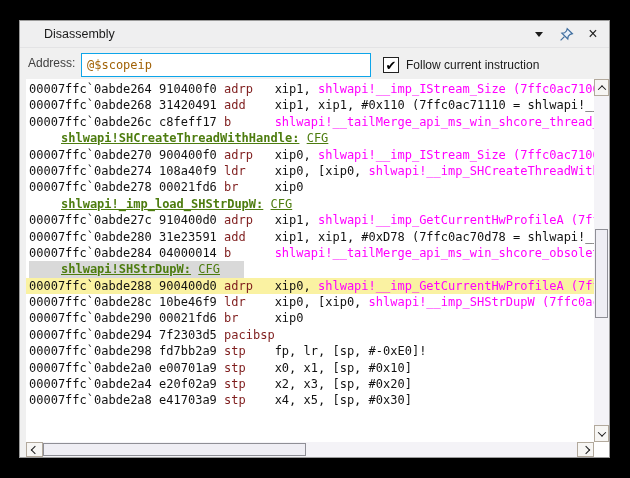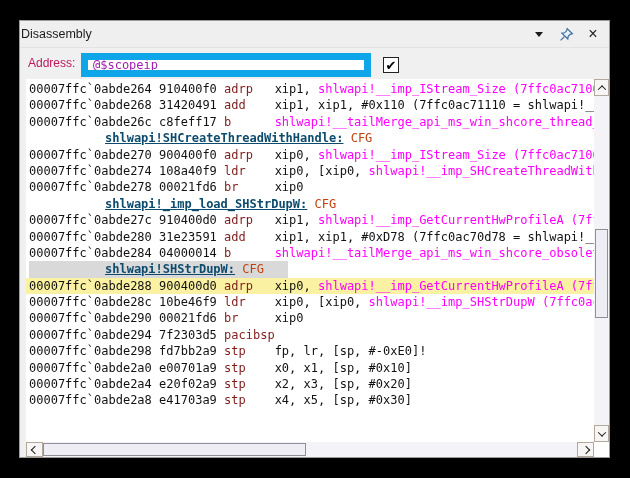--- a/index.html
+++ b/index.html
@@ -7,51 +7,51 @@
   .stage { position:relative; width:630px; height:478px; background:#000;
            font-family:"Liberation Sans", sans-serif; }
 
   .window { position:absolute; left:19px; top:20px; width:591px; height:438px;
             background:#f0f0f0; border:1px solid #9b9b9b; }
 
   
   .titlebar { position:absolute; left:0; top:0; width:100%; height:27px;
               background:#efeff0; border-bottom:1px solid #e3e3e5;
               display:flex; align-items:center; }
-  .title { padding-left:1px; font-size:12.5px; color:#1b1b1b; }
+  .title { padding-left:24px; font-size:12.5px; color:#1b1b1b; }
   .tb-icons { margin-left:auto; display:flex; align-items:center; gap:5px; padding-right:5px; }
   .tb-btn { width:22px; height:20px; display:flex; align-items:center; justify-content:center; }
   .caret { width:0; height:0; border-left:4px solid transparent; border-right:4px solid transparent;
            border-top:5px solid #1b1b1b; }
   .close-x { font-size:16px; line-height:16px; color:#222; font-weight:400; }
 
   
-  .addr-label { position:absolute; left:8px; top:35px; font-size:12px; color:#be185d; }
+  .addr-label { position:absolute; left:8px; top:35px; font-size:12px; color:#404040; }
   .addr-input { position:absolute; left:61px; top:32px; width:290px; height:24px;
-                background:#fff; border:7px solid #0ea5e9; font-family:"DejaVu Sans Mono", monospace;
-                font-size:12px; color:#a21caf; padding:0 5px; outline:none; }
+                background:#fff; border:1px solid #0ea5e9; font-family:"DejaVu Sans Mono", monospace;
+                font-size:12px; color:#a16207; padding:0 5px; outline:none; }
   .checkbox { position:absolute; left:363px; top:36px; width:16px; height:16px;
               background:#fff; border:1.5px solid #222; display:flex; align-items:center;
               justify-content:center; font-size:13px; line-height:13px; color:#000; }
   .checkbox-label { position:absolute; left:386px; top:37px; font-size:12px; color:#1b1b1b; }
 
   
   .content { position:absolute; left:6px; top:58px; width:583px; height:378px; background:#fff; }
   .text-area { position:absolute; left:0; top:0; width:568px; height:363px;
                overflow:hidden; background:#fff; padding-top:2px;
                font-family:"DejaVu Sans Mono", monospace; font-size:12px; line-height:16.4px;
                color:#111; }
   .row { white-space:pre; padding-left:3px; height:16.4px; }
   .row.cur { background:#faf2a2; }
   .mn { color:#7f1d1d; display:inline-block; width:7ch; }
   .sym { color:#ff00ff; }
   .lblwrap { display:inline-block; padding-left:32px; }
   .lblwrap.hl { background:#d9d9d9; padding-right:24px; }
-  .lbl { font-weight:bold; color:#0c4a6e; text-decoration:underline;margin-left:44px; }
-  .cfg { color:#c2410c; }
+  .lbl { font-weight:bold; color:#4d7c0f; text-decoration:underline; }
+  .cfg { color:#4d7c0f; text-decoration:underline; }
 
   
   .vscroll { position:absolute; left:568px; top:0; width:15px; height:363px; background:#f4f3f7; }
   .hscroll { position:absolute; left:0; top:363px; width:568px; height:15px; background:#f4f3f7; }
   .corner  { position:absolute; left:568px; top:363px; width:15px; height:15px; background:#fff; }
   .sb-btn { position:absolute; background:#f7f6f4; border:1px solid #b2a99c;
             display:flex; align-items:center; justify-content:center; }
   .vscroll .sb-btn { width:15px; height:17px; }
   .hscroll .sb-btn { width:17px; height:15px; }
   .sb-up    { top:0; left:0; }
@@ -92,20 +92,21 @@
           <span class="close-x">×</span>
         </span>
       </span>
     </div>
 
     <span class="addr-label">Address:</span>
     <input class="addr-input" type="text" value="@$scopeip" style="">
     <span class="checkbox">
       <span>✔</span>
     </span>
+    <span class="checkbox-label">Follow current instruction</span>
 
     <div class="content">
       <div class="text-area" id="rows">
           <div class="row"><span class="plain">00007ffc`0abde264 </span><span class="plain">910400f0 </span><span class="mn">adrp</span><span><span>xip1, </span><span class="sym">shlwapi!__imp_IStream_Size (7ffc0ac71000)</span></span></div>
           <div class="row"><span class="plain">00007ffc`0abde268 </span><span class="plain">31420491 </span><span class="mn">add</span><span><span>xip1, xip1, #0x110 (7ffc0ac71110 = shlwapi!__imp_SHCreateThreadWithHandle)</span></span></div>
           <div class="row"><span class="plain">00007ffc`0abde26c </span><span class="plain">c8feff17 </span><span class="mn">b</span><span><span class="sym">shlwapi!__tailMerge_api_ms_win_shcore_thread_l1_1_0_dll (7ffc0abde2c0)</span></span></div>
           <div class="row"><span class="lblwrap"><span class="lbl">shlwapi!SHCreateThreadWithHandle:</span> <span class="cfg">CFG</span></span></div>
           <div class="row"><span class="plain">00007ffc`0abde270 </span><span class="plain">900400f0 </span><span class="mn">adrp</span><span><span>xip0, </span><span class="sym">shlwapi!__imp_IStream_Size (7ffc0ac71000)</span></span></div>
           <div class="row"><span class="plain">00007ffc`0abde274 </span><span class="plain">108a40f9 </span><span class="mn">ldr</span><span><span>xip0, [xip0, </span><span class="sym">shlwapi!__imp_SHCreateThreadWithHandle (7ffc0ac71110)]</span></span></div>
           <div class="row"><span class="plain">00007ffc`0abde278 </span><span class="plain">00021fd6 </span><span class="mn">br</span><span><span>xip0</span></span></div>

